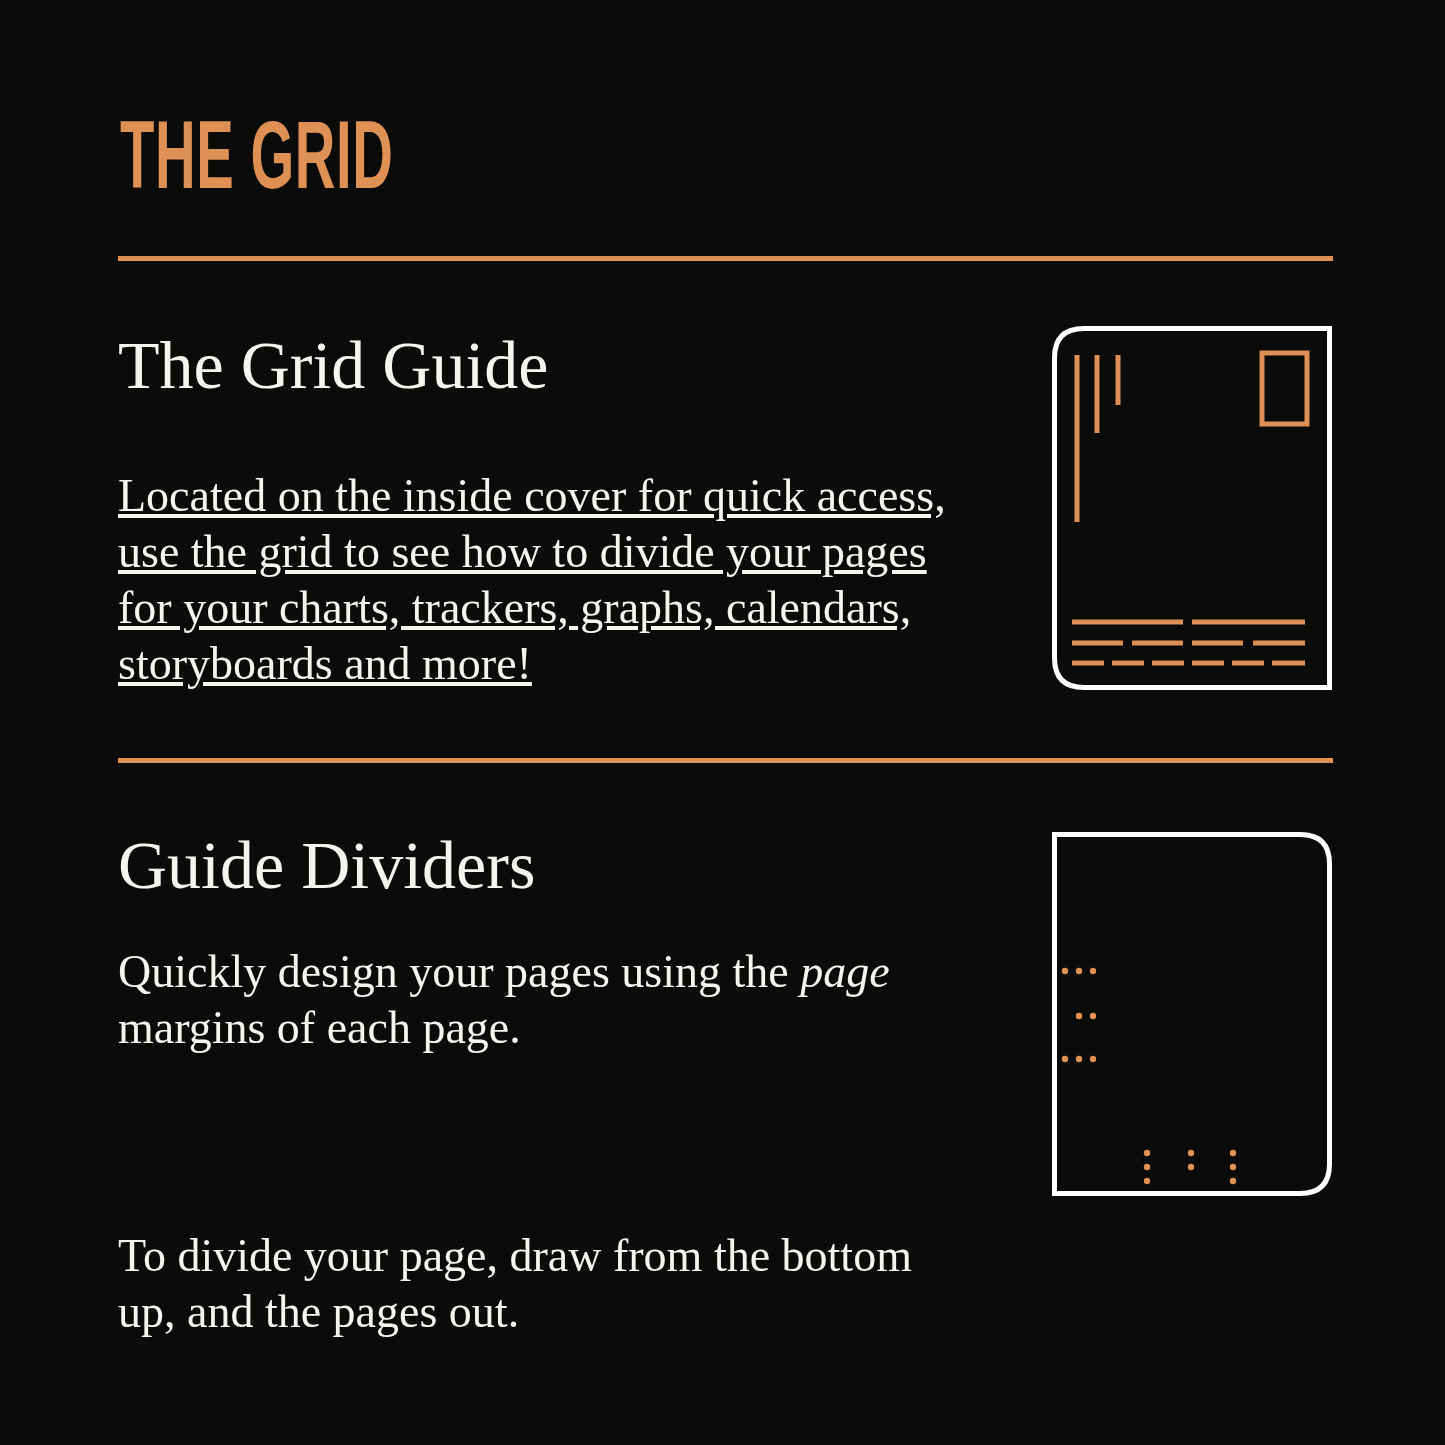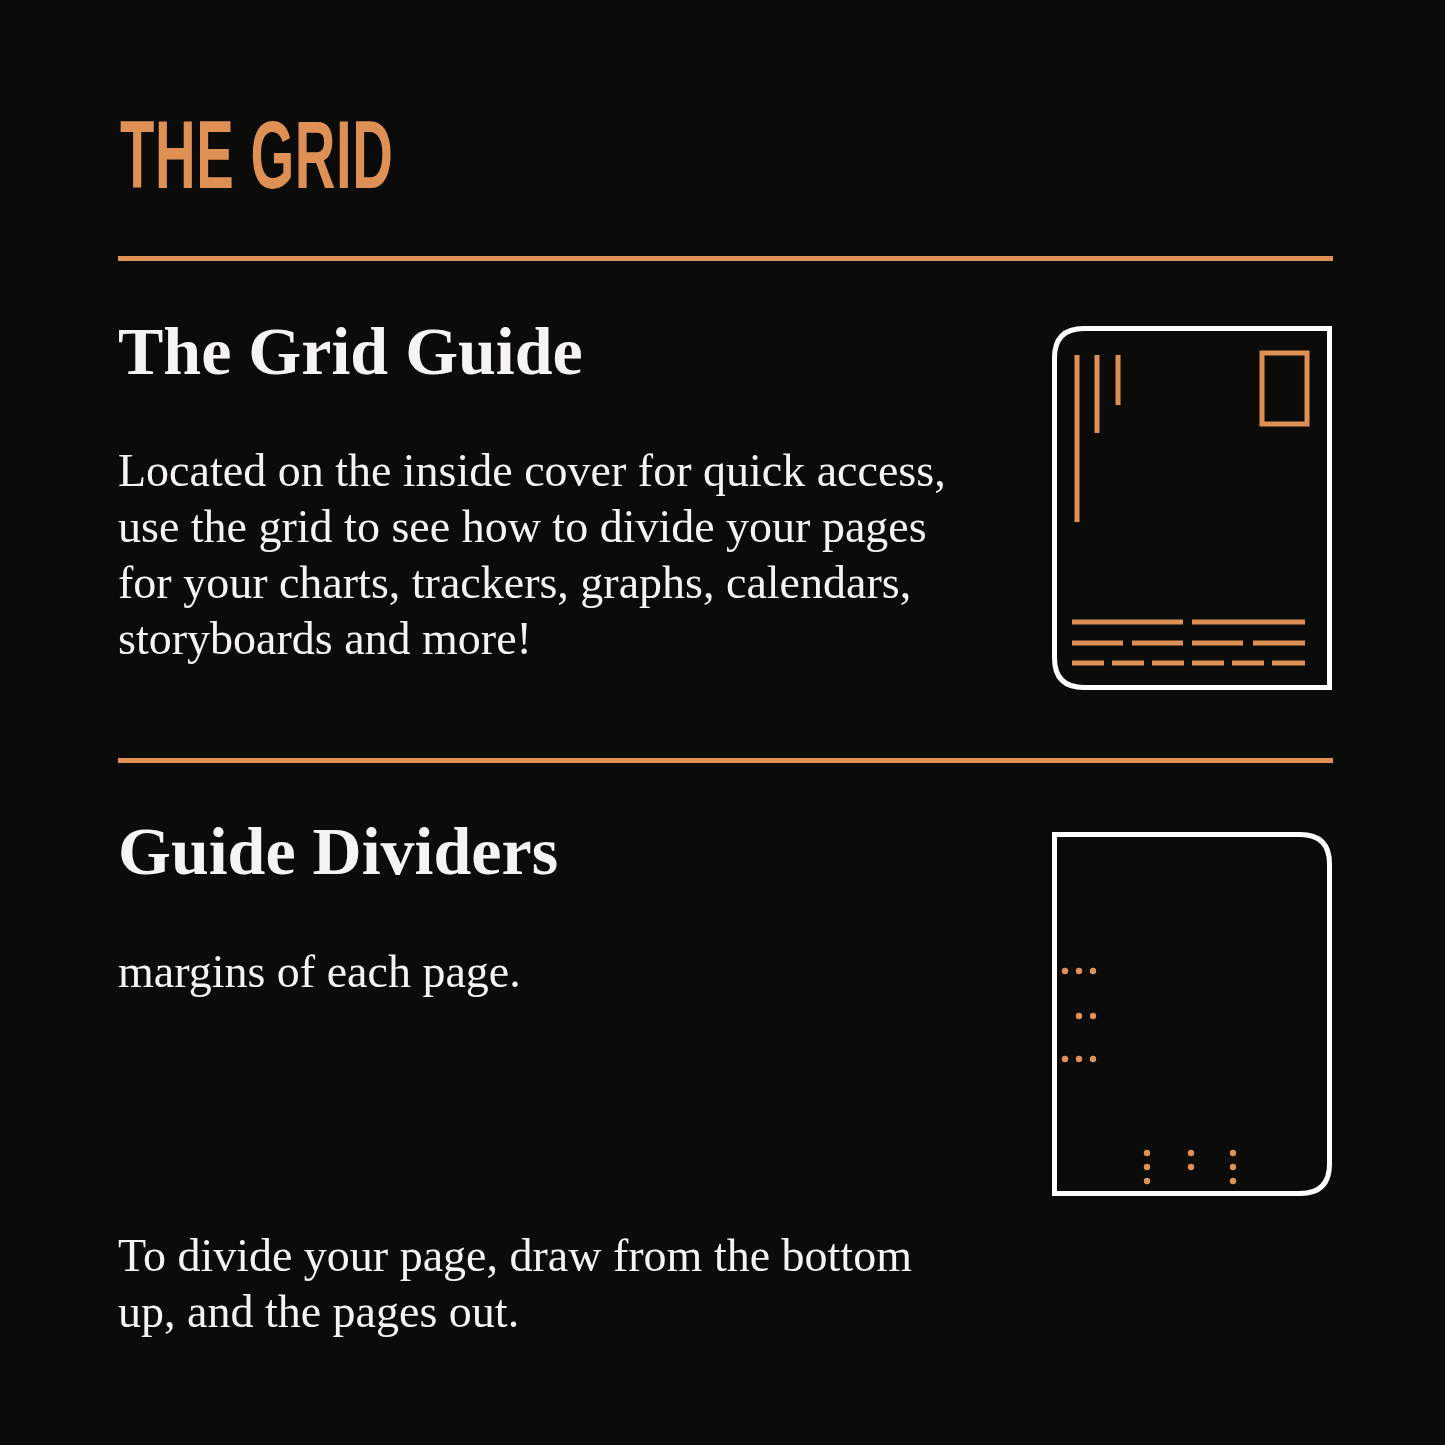--- a/index.html
+++ b/index.html
@@ -39,35 +39,36 @@
     height: 5px;
     background: var(--accent);
   }
   .rule-1 { top: 256px; }
   .rule-2 { top: 758px; }
   .section-heading {
     position: absolute;
     left: 118px;
     font-size: 68px;
     line-height: 1;
-    font-weight: 700;
+    font-weight: 400;
     color: var(--text);
     white-space: nowrap;
+    margin-top: 14px;
   }
   .heading-1 { top: 317px; }
   .heading-2 { top: 817px; }
   .body-text {
     position: absolute;
     left: 118px;
     font-size: 46px;
     line-height: 56px;
     color: var(--text);
     white-space: nowrap;
   }
-  .para-1 { top: 443px; }
+  .para-1 { top: 468px; text-decoration: underline; }
   .para-2 { top: 944px; }
   .para-3 { top: 1228px; }
   .body-text em { font-style: italic; }
   svg.illus { position: absolute; display: block; }
   .illus-1 { left: 1052px; top: 326px; }
   .illus-2 { left: 1052px; top: 832px; }
   .page-outline { fill: none; stroke: var(--outline); stroke-width: 5; }
   .accent-line { stroke: var(--accent); stroke-width: 5; fill: none; }
   .accent-dot { fill: var(--accent); }
 </style>
@@ -114,20 +115,21 @@
       <line class="accent-line" x1="180" y1="337" x2="212" y2="337"></line>
       <line class="accent-line" x1="220" y1="337" x2="253" y2="337"></line>
     </g>
   </svg>
 
   <div class="rule rule-2"></div>
 
   <div class="section-heading heading-2">Guide Dividers</div>
 
   <div class="body-text para-2">
+    <div><span>Quickly design your pages using the </span><em>page</em></div>
     <div>margins of each page.</div>
   </div>
 
   <div class="body-text para-3">
     <div>To divide your page, draw from the bottom</div>
     <div>up, and the pages out.</div>
   </div>
 
   <svg class="illus illus-2" width="280" height="364" viewBox="0 0 280 364">
     <path class="page-outline" d="M 2.5 2.5 H 248 Q 277.5 2.5 277.5 32 V 332 Q 277.5 361.5 248 361.5 H 2.5 Z"></path>

